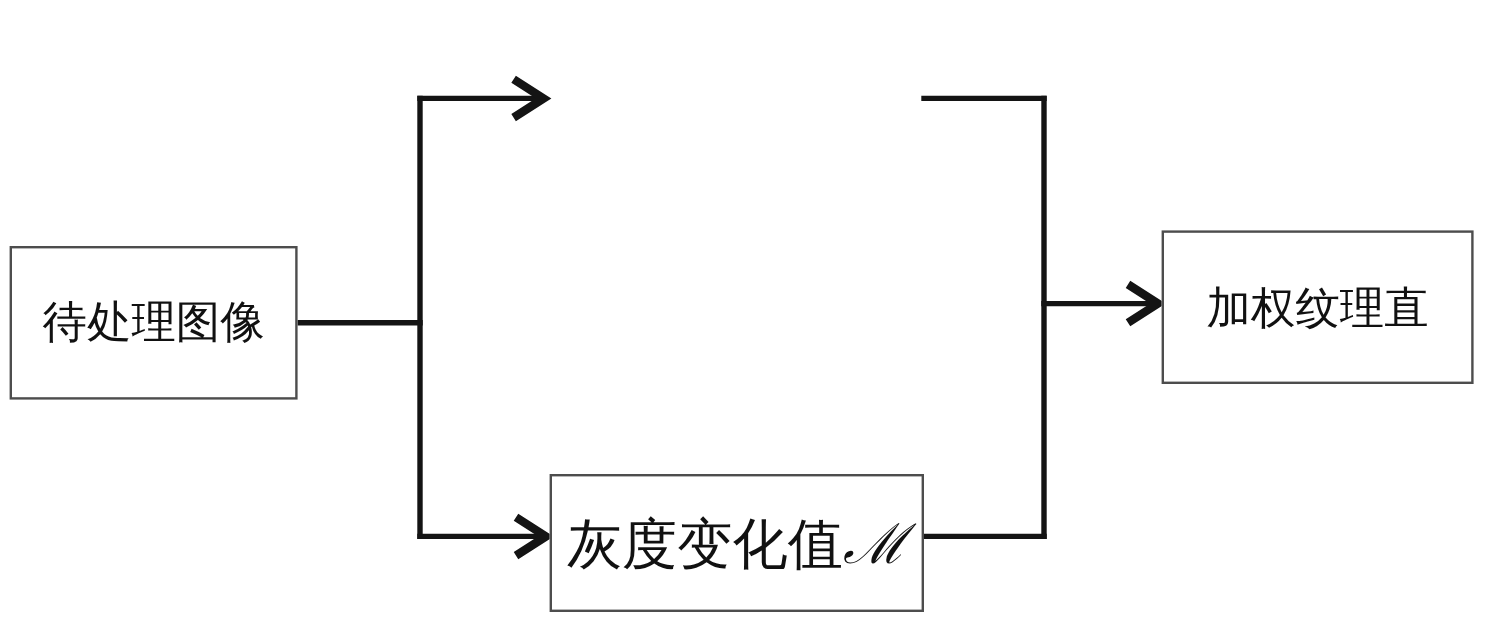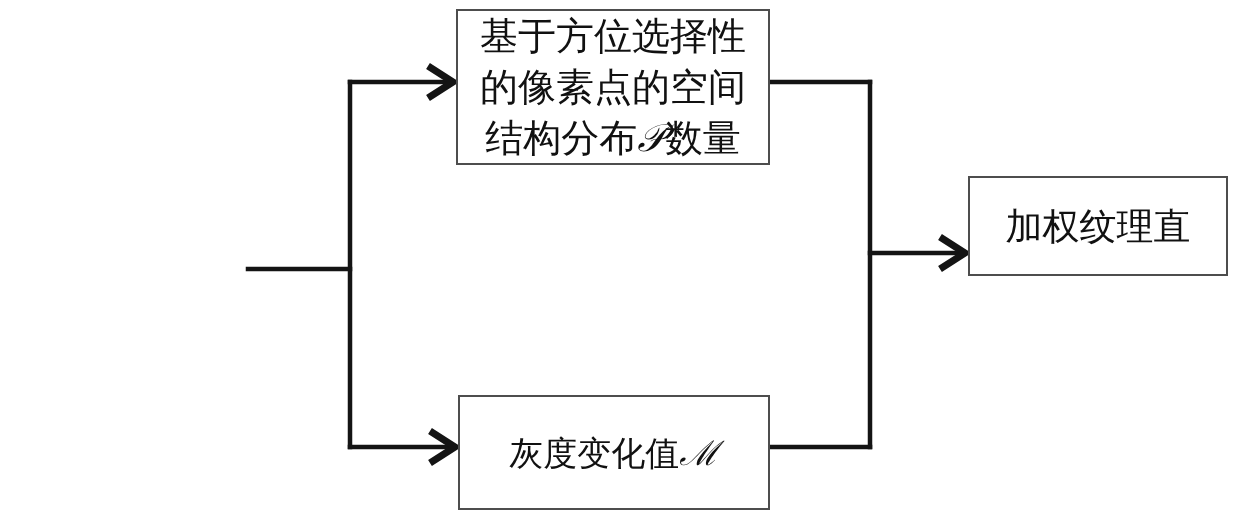--- a/index.html
+++ b/index.html
@@ -22,22 +22,22 @@
     border: 2px solid #4d4d4d;
     background: #ffffff;
     display: flex;
     flex-direction: column;
     align-items: center;
     justify-content: center;
     text-align: center;
   }
   #node-input  { left: 8px;   top: 205px; width: 240px; height: 128px; font-size: 37px; }
   #node-spatial{ left: 456px; top: 9px;   width: 314px; height: 156px; font-size: 38px; line-height: 51px; }
-  #node-gray   { left: 458px; top: 395px; width: 312px; height: 115px; font-size: 34px; }
-  #node-output { left: 968px; top: 176px; width: 260px; height: 100px; font-size: 37px; line-height: 49px; }
+  #node-gray   { left: 458px; top: 395px; width: 312px; height: 115px; font-size: 46px; }
+  #node-output { left: 968px; top: 192px; width: 260px; height: 128px; font-size: 37px; line-height: 49px; }
   .script-letter {
     font-style: italic;
     font-family: "DejaVu Serif", "Liberation Serif", serif;
   }
   #connectors {
     position: absolute;
     left: 0;
     top: 0;
   }
   .wire {
@@ -66,26 +66,24 @@
     <path class="head" d="M428 66 L453 82 L428 98"></path>
     <path class="wire" d="M350 447 H450"></path>
     <path class="head" d="M430 431 L455 447 L430 463"></path>
     <path class="wire" d="M770 82 H870"></path>
     <path class="wire" d="M870 82 V447"></path>
     <path class="wire" d="M770 447 H870"></path>
     <path class="wire" d="M870 253 H960"></path>
     <path class="head" d="M940 237 L965 253 L940 269"></path>
   </svg>
 
+  <div class="node" id="node-input">
+    <span>待处理图像</span>
+  </div>
 
-  <div class="node" id="node-spatial">
-    <div class="line">基于方位选择性</div>
-    <div class="line">的像素点的空间</div>
-    <div class="line"><span>结构分布</span><span class="script-letter">𝒫</span><span>数量</span></div>
-  </div>
 
   <div class="node" id="node-gray">
     <div><span>灰度变化值</span><span class="script-letter">ℳ</span></div>
   </div>
 
   <div class="node" id="node-output">
     <div>加权纹理直</div>
   </div>
 
 </div>

